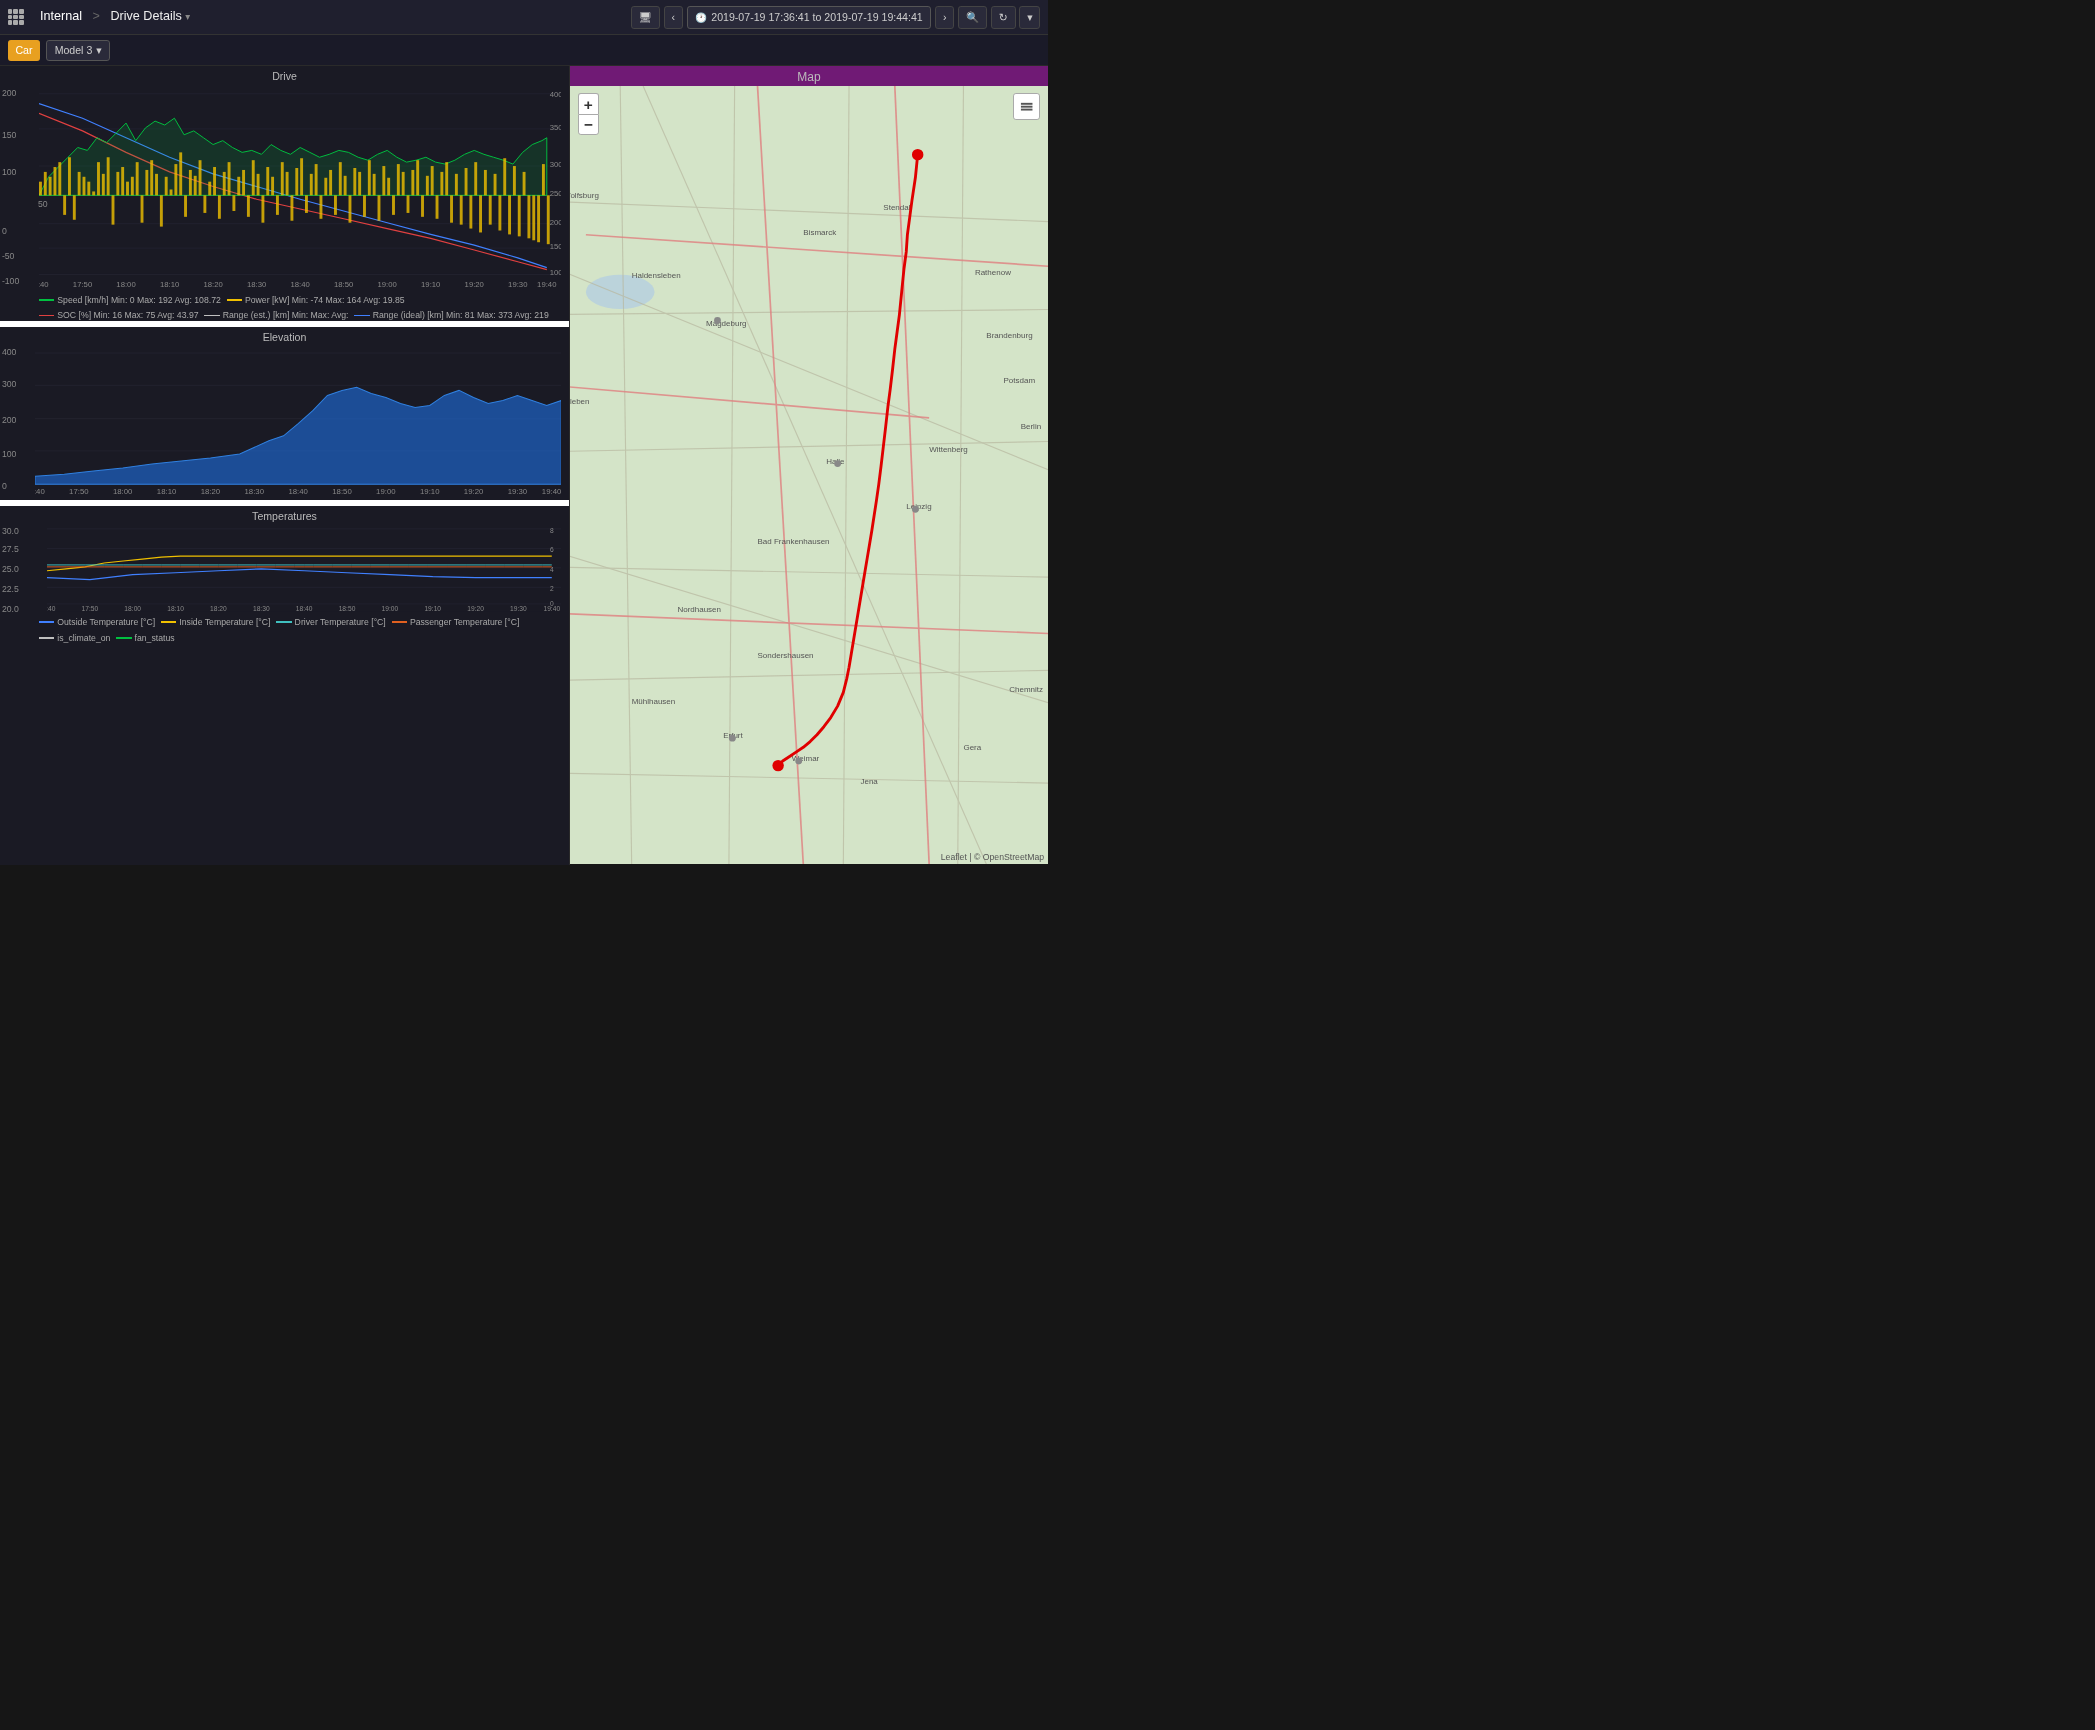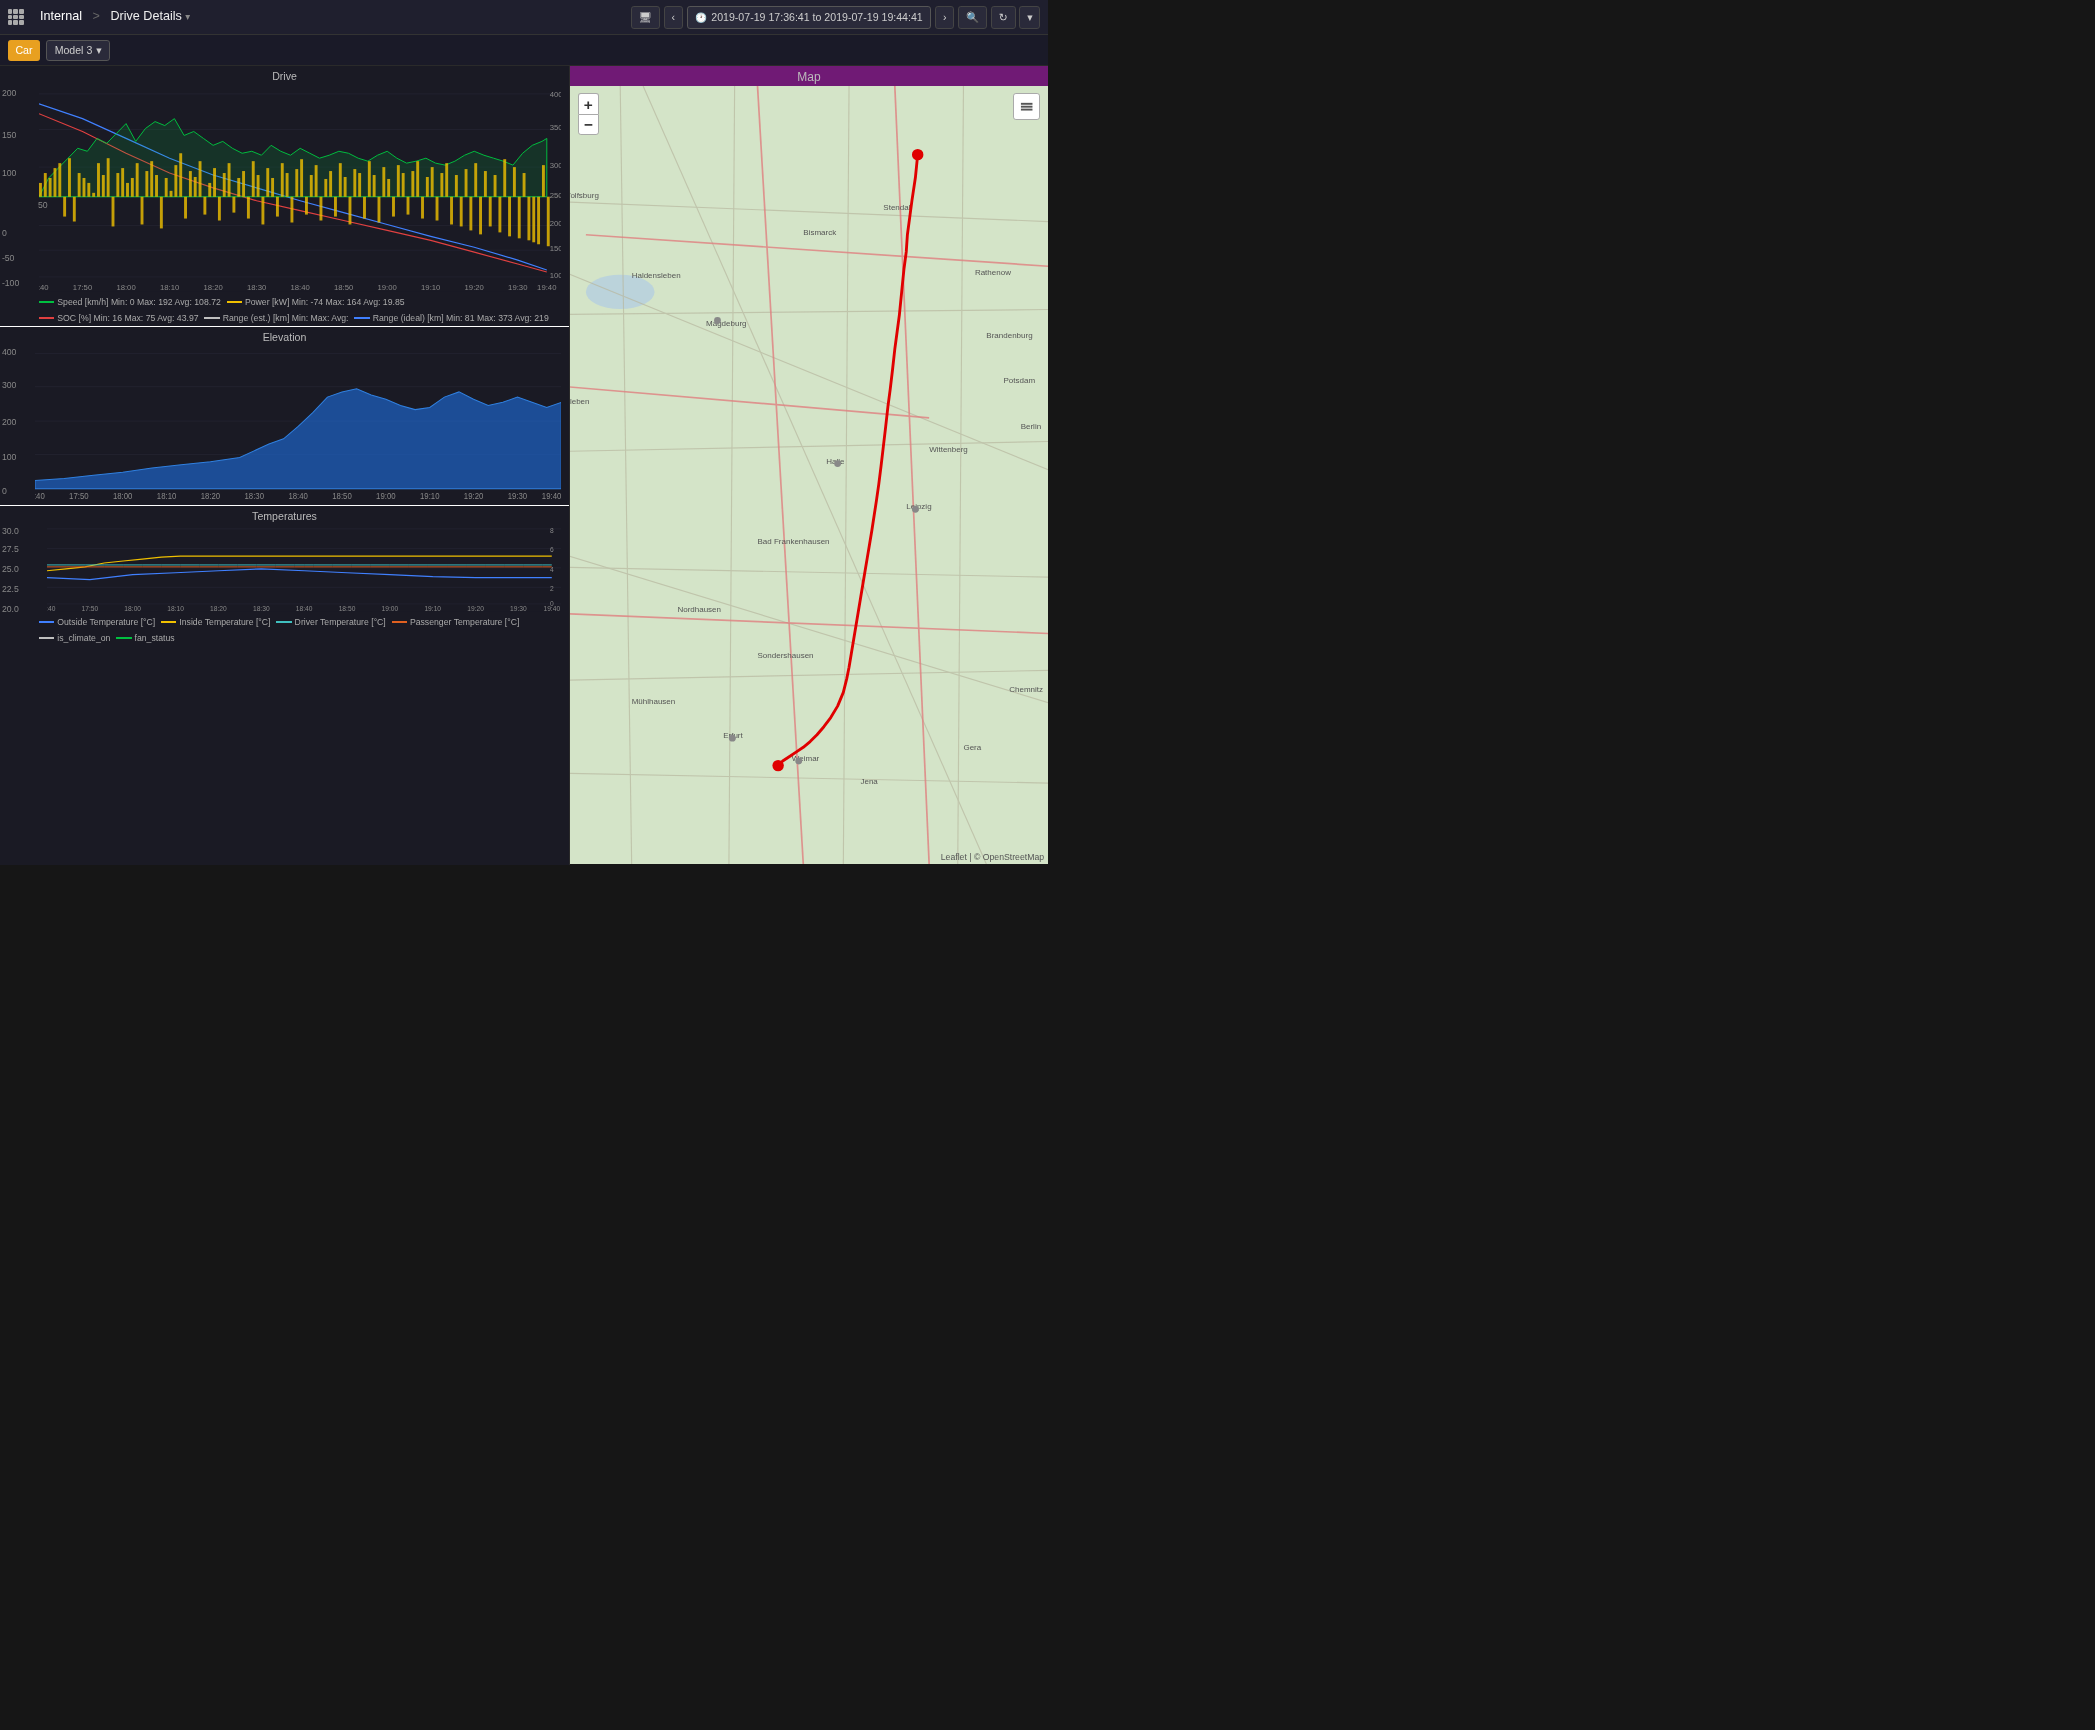--- a/index.html
+++ b/index.html
@@ -225,21 +225,21 @@
       color: #555;
       z-index: 10;
     }
 
     
     .chart-section {
       flex: 1;
       display: flex;
       flex-direction: column;
       background: #1a1a24;
-      border-bottom: 1px solid #ffffff;
+      border-bottom: 6px solid #ffffff;
     }
     .chart-title {
       text-align: center;
       font-size: 10.6px;
       color: #bbb;
       padding: 3.9px 0 1.9px;
     }
     .chart-area {
       flex: 1;
       position: relative;

